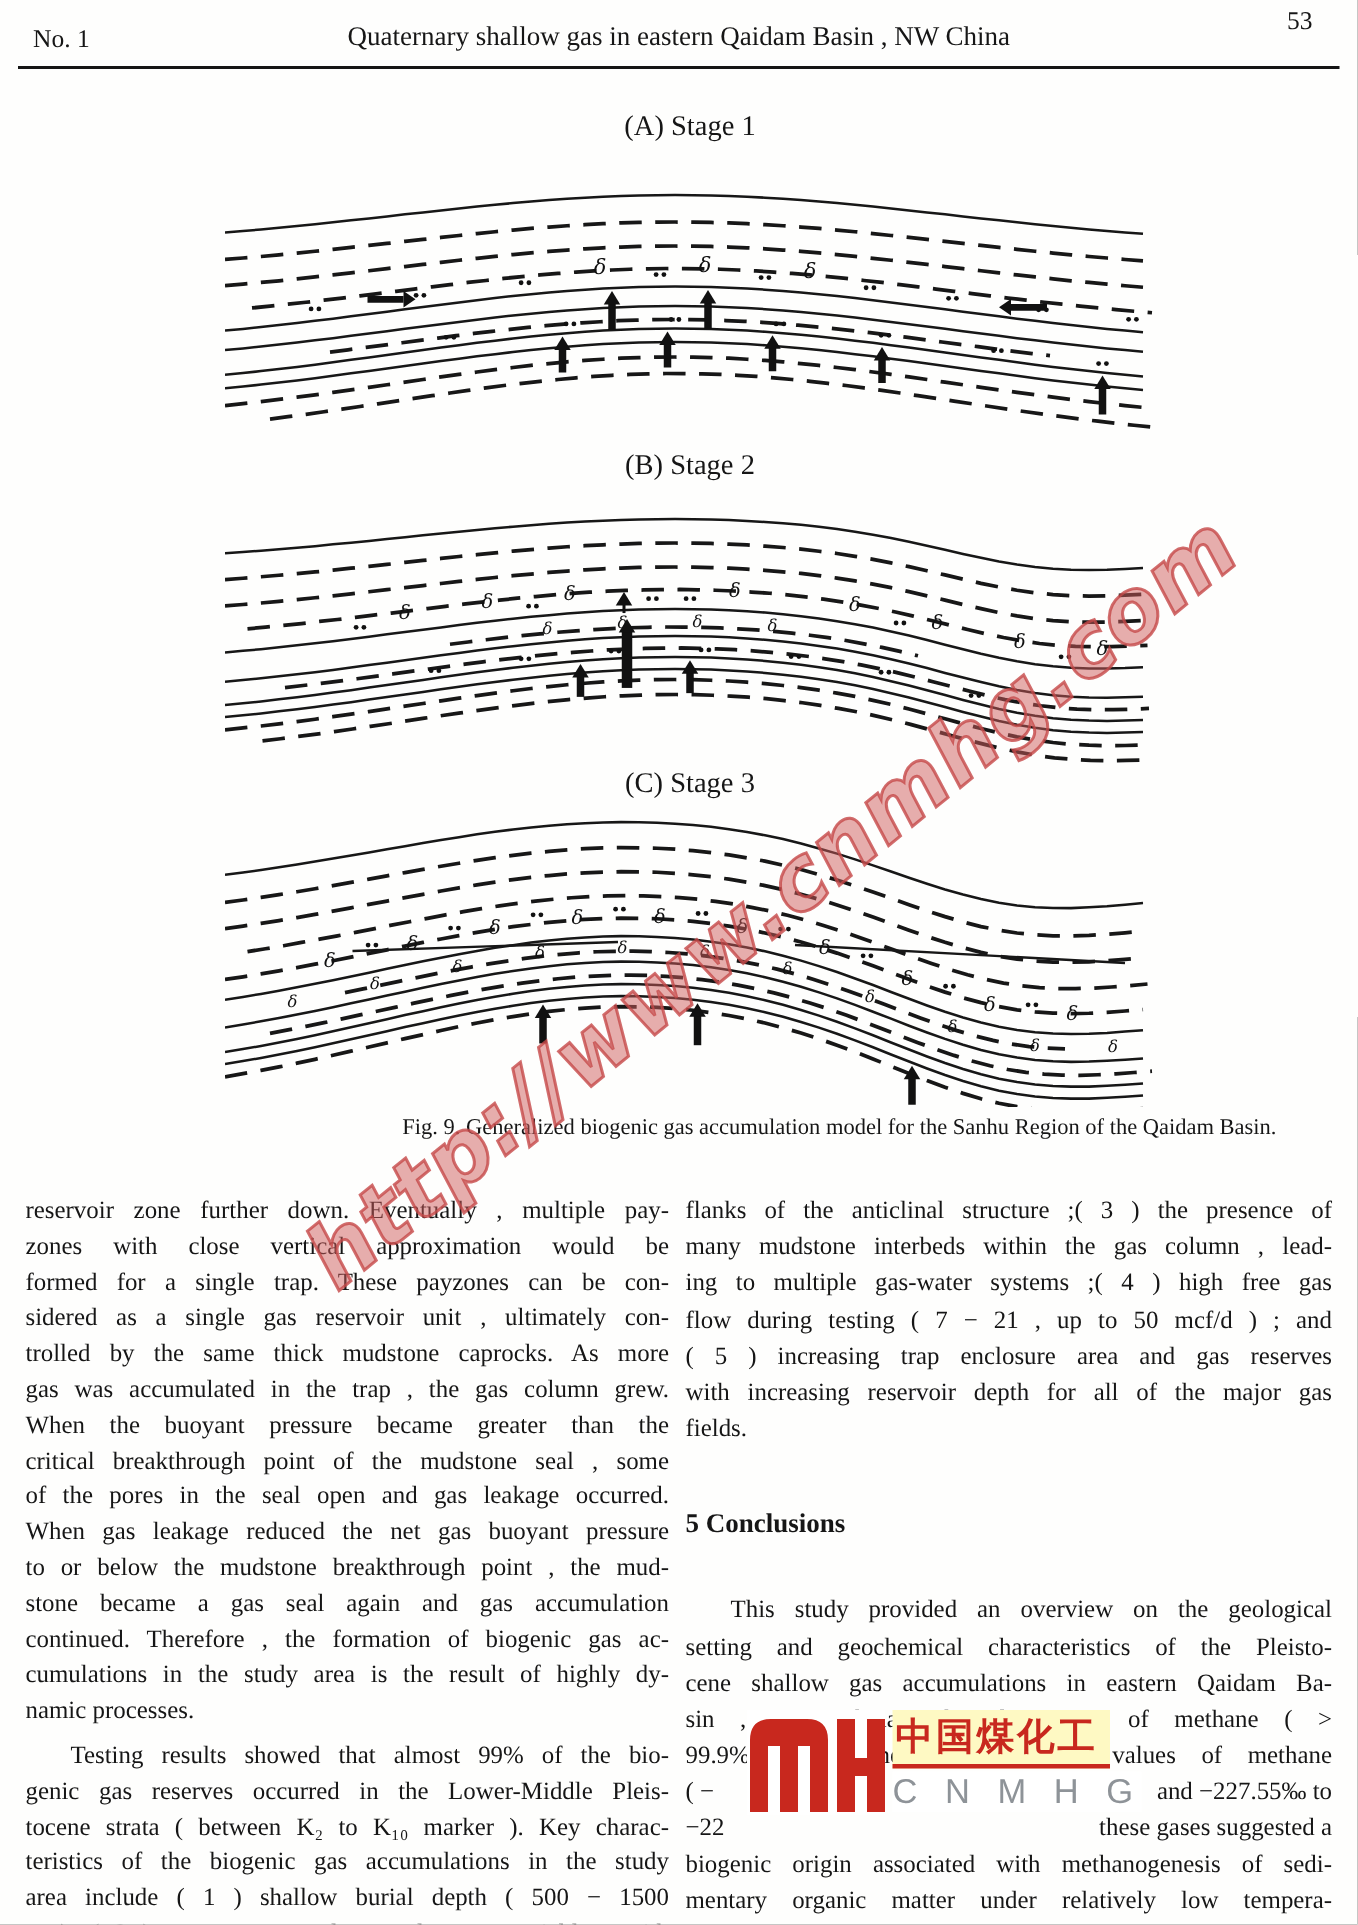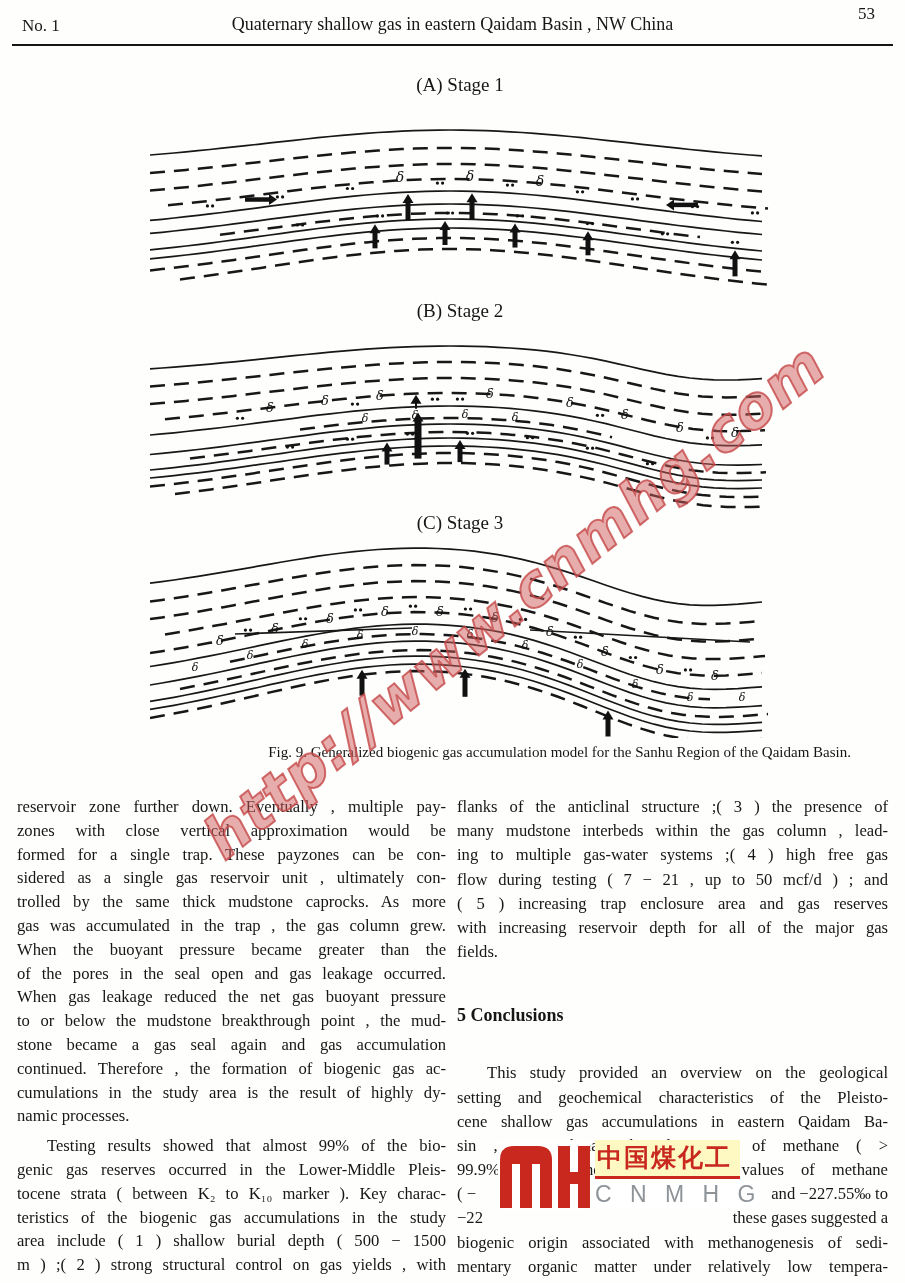--- a/index.html
+++ b/index.html
@@ -246,20 +246,21 @@
   <div class="caption">Fig. 9.  Generalized biogenic gas accumulation model for the Sanhu Region of the Qaidam Basin.</div>
 
   <div class="col" id="col-left">
       <div class="line">reservoir zone further down.  Eventually , multiple pay-</div>
       <div class="line">zones with close vertical approximation would be</div>
       <div class="line">formed for a single trap.  These payzones can be con-</div>
       <div class="line">sidered as a single gas reservoir unit , ultimately con-</div>
       <div class="line">trolled by the same thick mudstone caprocks.  As more</div>
       <div class="line">gas was accumulated in the trap , the gas column grew.</div>
       <div class="line">When the buoyant pressure became greater than the</div>
+      <div class="line">critical breakthrough point of the mudstone seal , some</div>
       <div class="line">of the pores in the seal open and gas leakage occurred.</div>
       <div class="line">When gas leakage reduced the net gas buoyant pressure</div>
       <div class="line">to or below the mudstone breakthrough point , the mud-</div>
       <div class="line">stone became a gas seal again and gas accumulation</div>
       <div class="line">continued.  Therefore , the formation of biogenic gas ac-</div>
       <div class="line">cumulations in the study area is the result of highly dy-</div>
       <div class="line noj">namic processes.</div>
       <div class="line indent" style="margin-top: 6px;">Testing results showed that almost 99%  of the bio-</div>
       <div class="line">genic gas reserves occurred in the Lower-Middle Pleis-</div>
       <div class="line">tocene strata ( between K₂ to K₁₀ marker ).  Key charac-</div>

